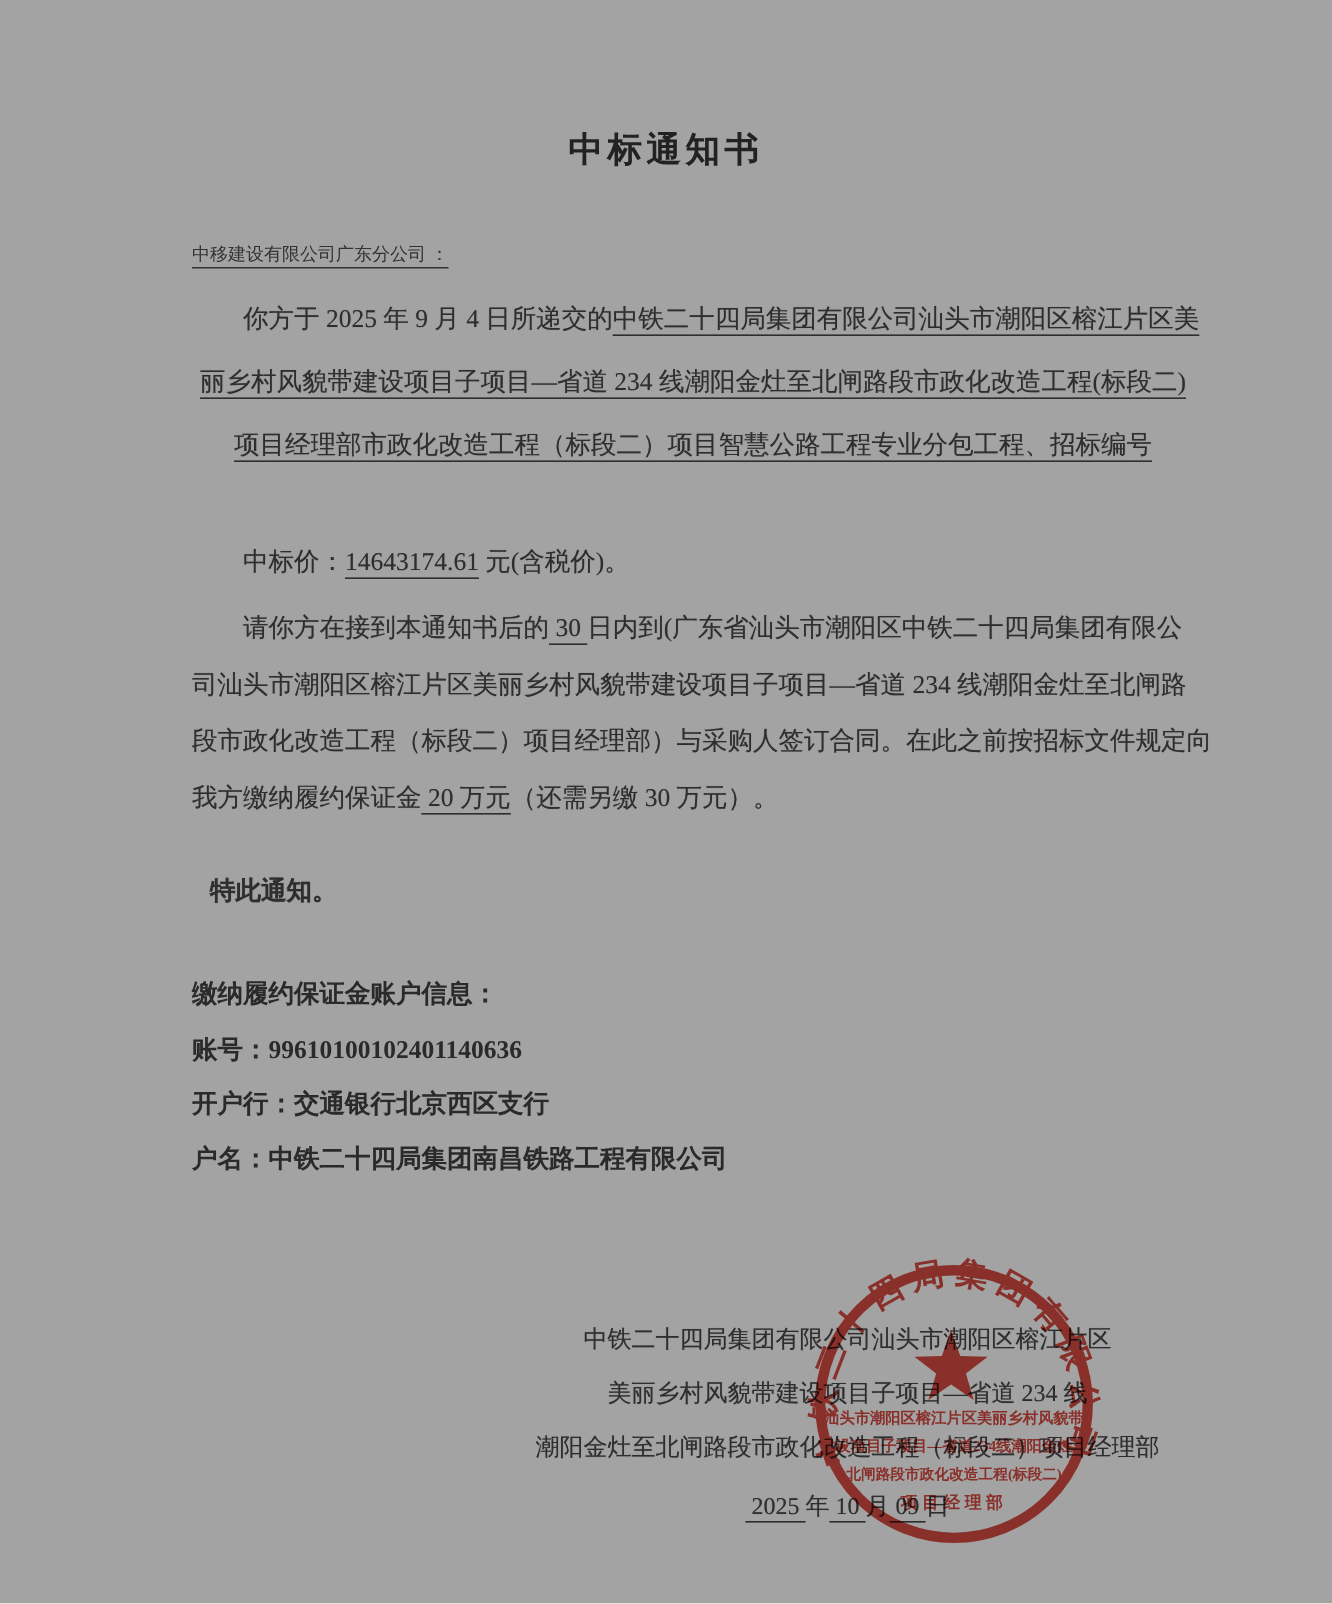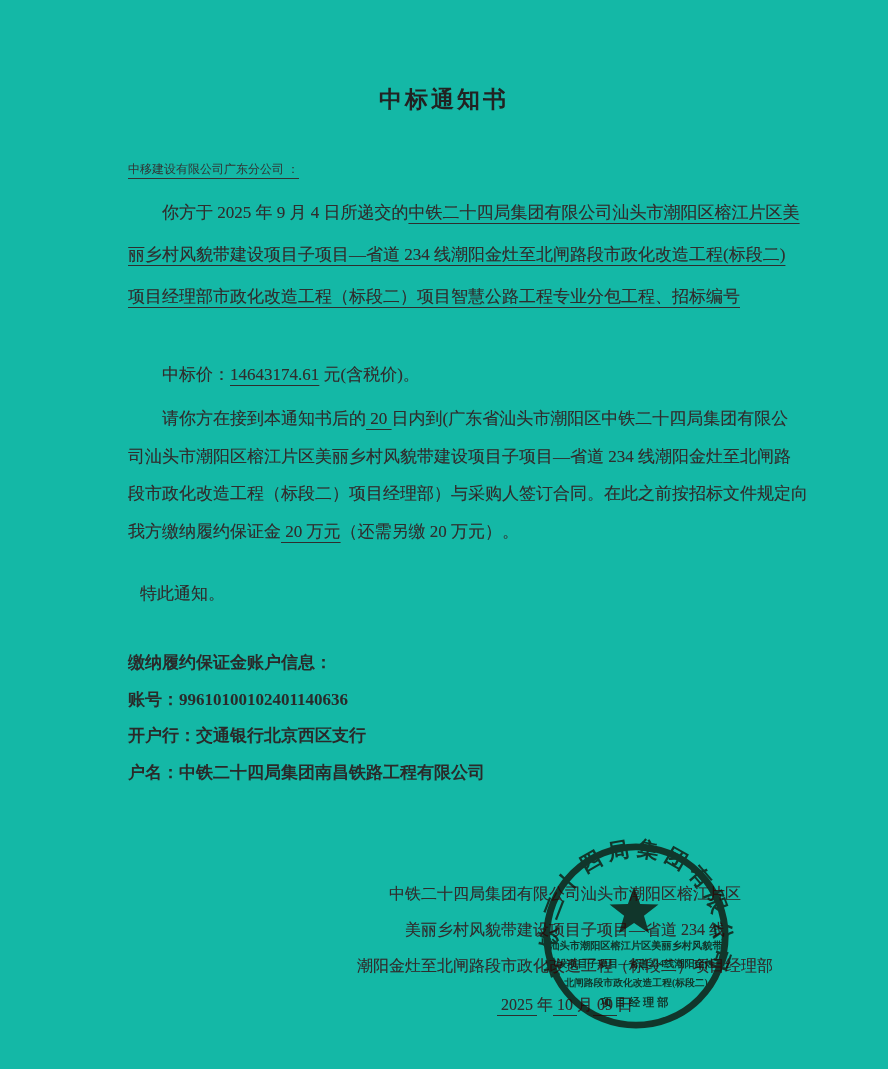--- a/index.html
+++ b/index.html
@@ -5,21 +5,21 @@
   html, body {
     margin: 0; padding: 0;
     width: 888px; height: 1069px;
     background: #ffffff;
     overflow: hidden;
     font-family: "Liberation Serif", "DejaVu Serif", serif;
   }
   .page {
     position: relative;
     width: 888px; height: 1069px;
-    background: #14b8a6;
+    background: #a3a3a3;
     color: #2e2e2e;
   }
   .doc-title {
     position: absolute;
     top: 84px; left: 0; width: 100%;
     text-align: center;
     font-size: 23px; font-weight: bold;
     letter-spacing: 3px;
     color: #222;
   }
@@ -35,34 +35,35 @@
   }
   .para { position: absolute; left: 128px; width: 668px; }
   .para .line {
     display: block;
     font-size: 17px;
     white-space: pre;
     color: #2e2e2e;
     text-shadow: 0 0 0.5px rgba(70,70,70,0.55);
   }
   .para1 { top: 192px; }
-  .para1 .line { line-height: 42px; height: 42px; }
+  .para1 .line { line-height: 42px; height: 42px; text-align: center; }
   .price-line {
     position: absolute; top: 362px; left: 162px;
     font-size: 17px; white-space: pre;
     line-height: 26px;
     text-shadow: 0 0 0.5px rgba(70,70,70,0.55);
   }
   .para2 { top: 400px; }
   .para2 .line { line-height: 37.5px; height: 37.5px; }
   .indent { padding-left: 34px; }
   .closing {
     position: absolute; top: 582px; left: 140px;
     font-size: 17px;
     text-shadow: 0 0 0.5px rgba(70,70,70,0.55);
+    font-weight: bold;
   }
   .account {
     position: absolute; top: 645px; left: 128px;
     font-size: 17px; font-weight: bold;
     color: #2a2a2a;
   }
   .account .acc-line {
     display: block; line-height: 36.6px; height: 36.6px; white-space: pre;
   }
   .signature {
@@ -102,24 +103,24 @@
 
   <div class="para para1">
     <span class="line indent"><span>你方于 2025 年 9 月 4 日所递交的</span><span class="u">中铁二十四局集团有限公司汕头市潮阳区榕江片区美</span></span>
     <span class="line"><span class="u">丽乡村风貌带建设项目子项目—省道 234 线潮阳金灶至北闸路段市政化改造工程(标段二)</span></span>
     <span class="line"><span class="u">项目经理部市政化改造工程（标段二）项目智慧公路工程专业分包工程、招标编号</span></span>
   </div>
 
   <div class="price-line"><span>中标价：</span><span class="u">14643174.61</span><span> 元(含税价)。</span></div>
 
   <div class="para para2">
-    <span class="line indent"><span>请你方在接到本通知书后的</span><span class="u"> 20 </span><span>日内到(广东省汕头市潮阳区中铁二十四局集团有限公</span></span>
+    <span class="line indent"><span>请你方在接到本通知书后的</span><span class="u"> 30 </span><span>日内到(广东省汕头市潮阳区中铁二十四局集团有限公</span></span>
     <span class="line"><span>司汕头市潮阳区榕江片区美丽乡村风貌带建设项目子项目—省道 234 线潮阳金灶至北闸路</span></span>
     <span class="line"><span>段市政化改造工程（标段二）项目经理部）与采购人签订合同。在此之前按招标文件规定向</span></span>
-    <span class="line"><span>我方缴纳履约保证金</span><span class="u"> 20 万元</span><span>（还需另缴 20 万元）。</span></span>
+    <span class="line"><span>我方缴纳履约保证金</span><span class="u"> 20 万元</span><span>（还需另缴 30 万元）。</span></span>
   </div>
 
   <div class="closing">特此通知。</div>
 
   <div class="account">
     <span class="acc-line">缴纳履约保证金账户信息：</span>
     <span class="acc-line"><span>账号：</span><span>99610100102401140636</span></span>
     <span class="acc-line"><span>开户行：</span><span>交通银行北京西区支行</span></span>
     <span class="acc-line"><span>户名：</span><span>中铁二十四局集团南昌铁路工程有限公司</span></span>
   </div>

